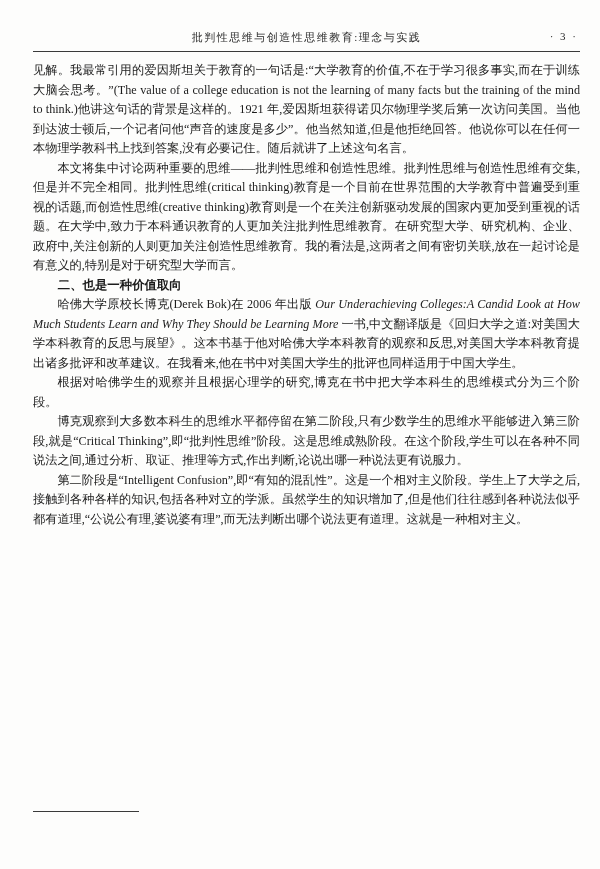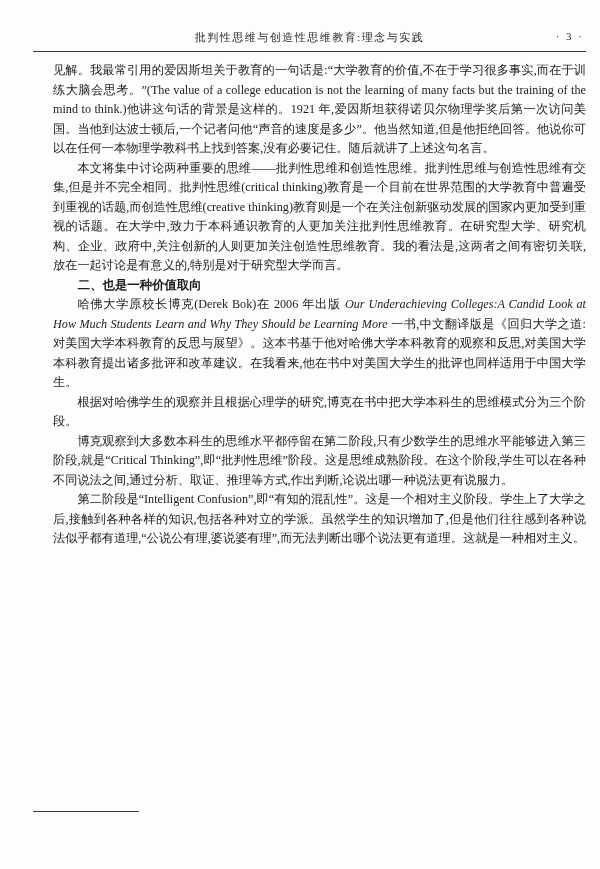--- a/index.html
+++ b/index.html
@@ -4,31 +4,31 @@
 <style>
   html, body { margin: 0; padding: 0; background: #ffffff; }
   .page {
     position: relative;
     width: 600px;
     height: 869px;
     box-sizing: border-box;
     background: #fdfdfc;
     color: #1c1c1c;
     font-family: "Liberation Serif", "DejaVu Serif", serif;
-    padding: 30px 14px 0 33px;
+    padding: 30px 20px 0 33px;
     overflow: hidden;
   }
   .running-head { position: relative; height: 18px; font-size: 11px; color: #2a2a2a; }
   .running-head .title {
     position: absolute; left: 0; right: 0; text-align: center; letter-spacing: 1.5px;
   }
   .running-head .pagenum { position: absolute; right: 2px; top: 0; letter-spacing: 2px; }
   .head-rule { border: none; border-top: 1.6px solid #3a3a3a; margin: 3px 0 0 0; }
 
-  main { margin-top: 9px; font-size: 12.2px; line-height: 19.5px; text-align: justify; margin-left: 20px; }
+  main { margin-top: 9px; font-size: 12.2px; line-height: 19.5px; text-align: justify; }
   main p { margin: 0; text-indent: 2em; }
   main p.continuation { text-indent: 0; }
   main .section-heading {
     margin: 0; font-size: 12.4px; font-weight: bold; text-indent: 2em; line-height: 19.5px;
   }
   .italic { font-style: italic; }
   .fn-sup { font-size: 8.5px; vertical-align: super; line-height: 0; }
 
   .footnote-area {
     position: absolute; left: 33px; right: 33px; top: 811px;

